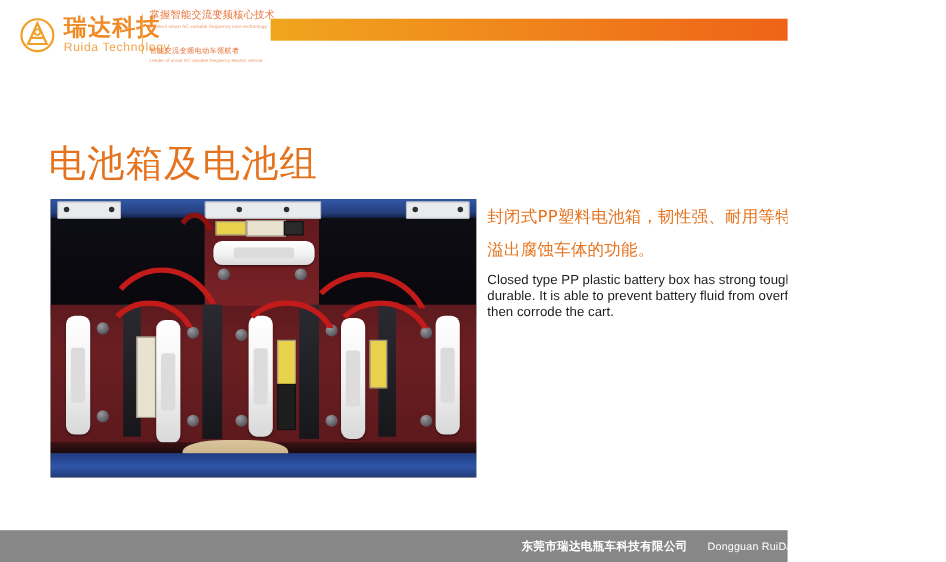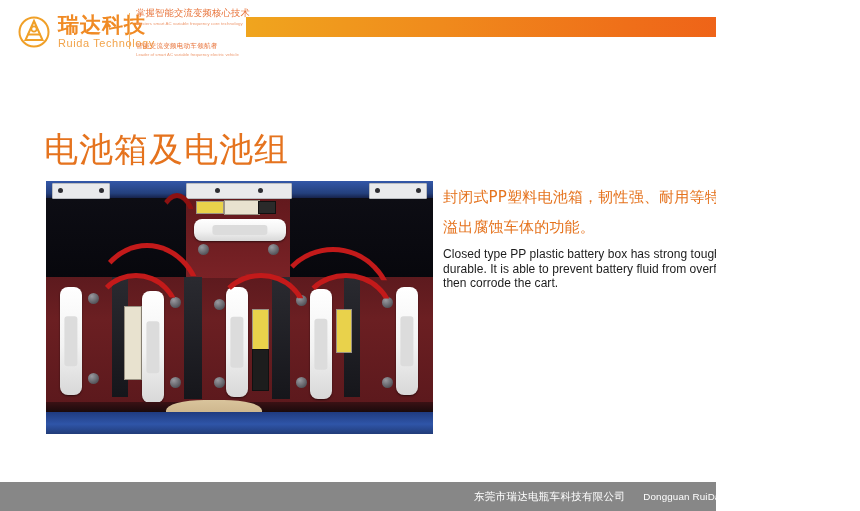--- a/index.html
+++ b/index.html
@@ -271,21 +271,21 @@
   }
   .footer-inner {
     margin-left: 474px;
     display: flex;
     align-items: baseline;
     white-space: nowrap;
   }
   .footer-cn {
     font-size: 10.5px;
     color: #ffffff;
-    font-weight: normal;
+    font-weight: bold;
     letter-spacing: 0.3px;
     font-family: "DejaVu Sans", "Liberation Sans", sans-serif;
   }
   .footer-en {
     font-size: 9.8px;
     color: #ffffff;
     margin-left: 18px;
     letter-spacing: 0.15px;
   }
 </style>

